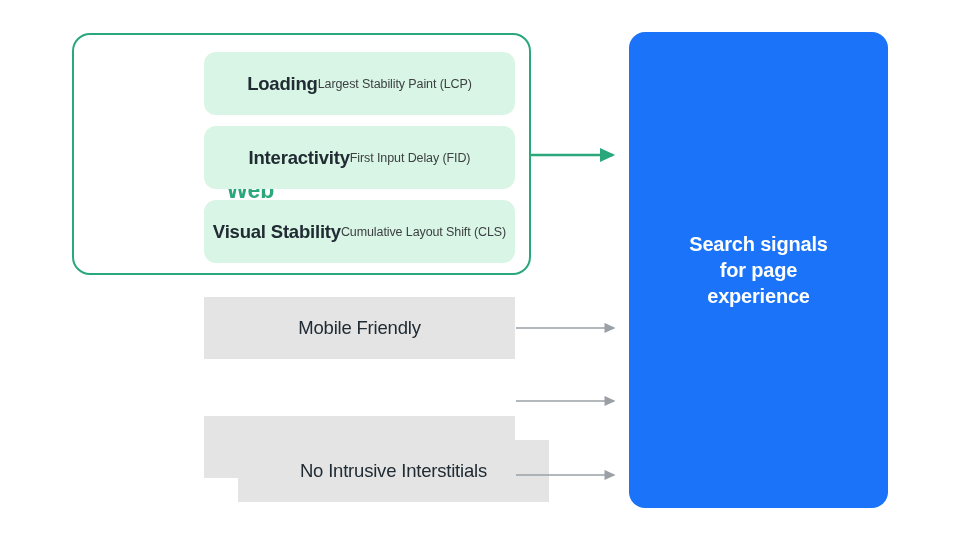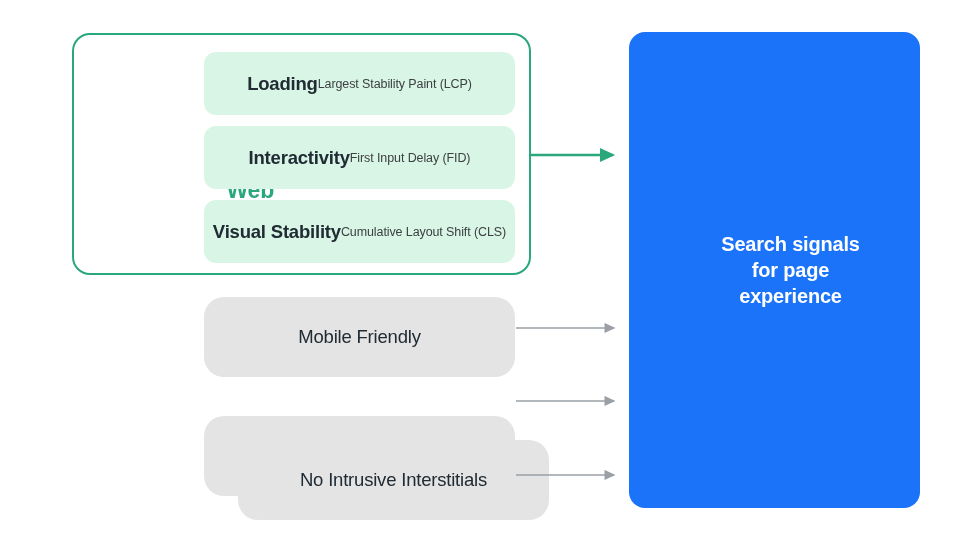--- a/index.html
+++ b/index.html
@@ -81,23 +81,23 @@
     line-height: 17px;
     margin-top: 1px;
     letter-spacing: -0.1px;
   }
 
   
   .signal {
     position: absolute;
     left: 204px;
     width: 311px;
-    height: 80px;
+    height: 62px;
     background: #e4e4e4;
-    border-radius: 20px;
+    border-radius: 0;
     display: flex;
     align-items: center;
     justify-content: center;
   }
   .signal.s1 { top: 297px; }
   .signal.s2 { top: 370px; margin-top: 46px; }
   .signal.s3 { top: 440px; margin-left: 34px; }
 
   .signal-title {
     color: #202b33;
@@ -111,21 +111,20 @@
     position: absolute;
     left: 629px;
     top: 32px;
     width: 259px;
     height: 476px;
     background: #1a73f8;
     border-radius: 16px;
     display: flex;
     align-items: center;
     justify-content: center;
-    padding-left: 32px;
   }
   .search-box-text {
     color: #ffffff;
     font-size: 20px;
     font-weight: bold;
     line-height: 26px;
     text-align: center;
     letter-spacing: -0.2px;
     white-space: pre-line;
   }

